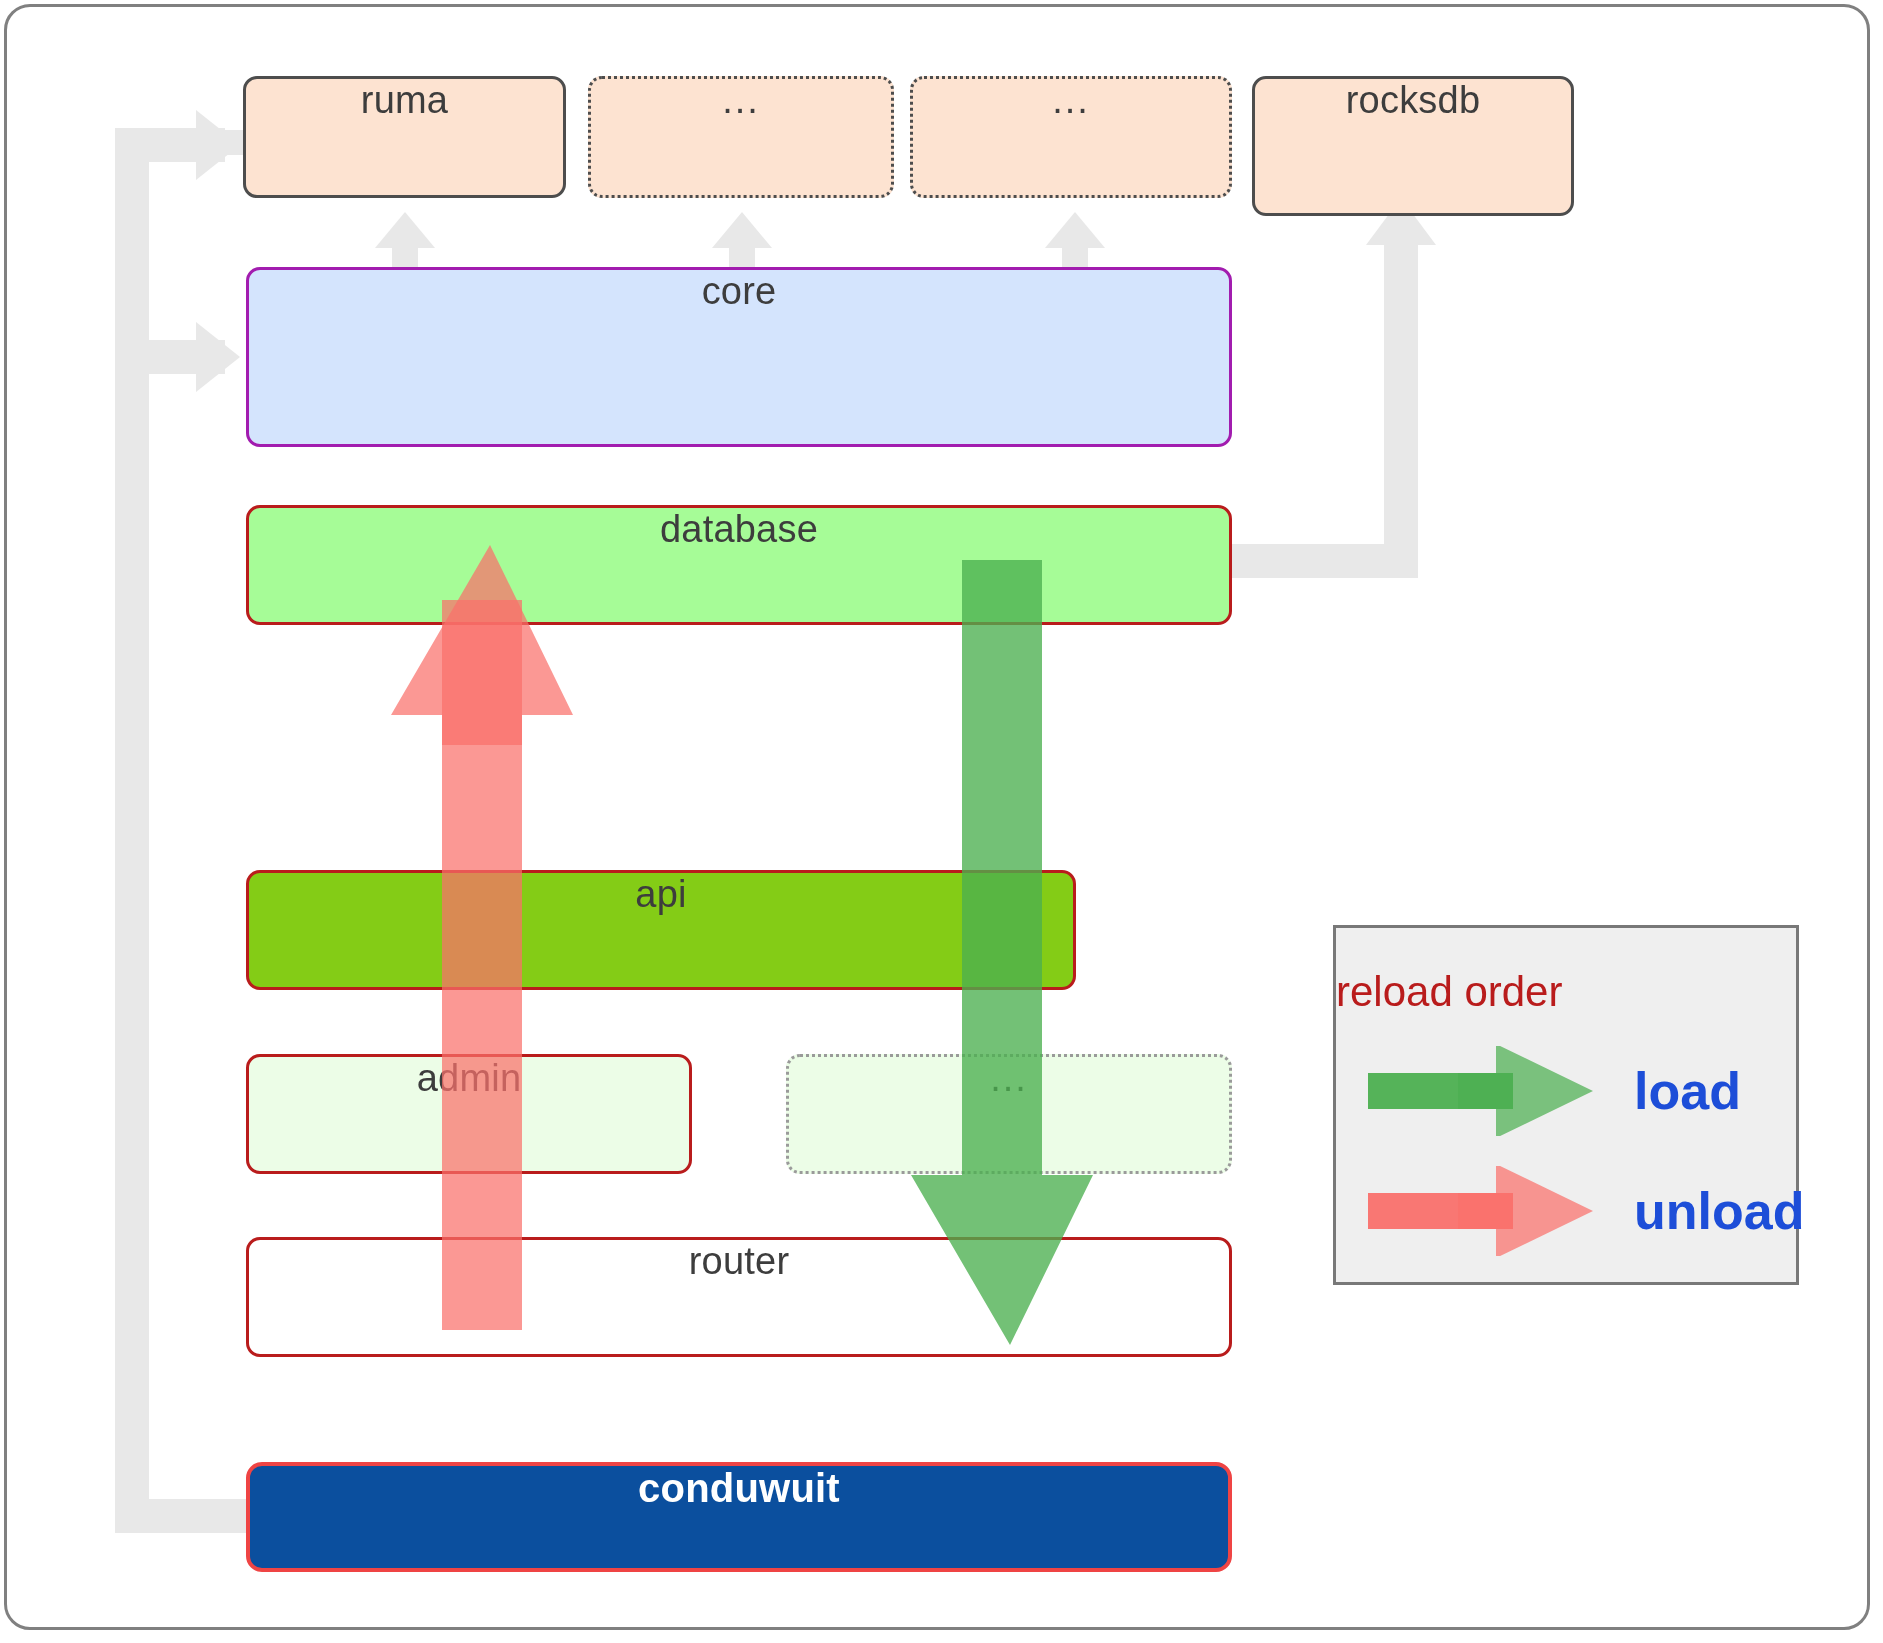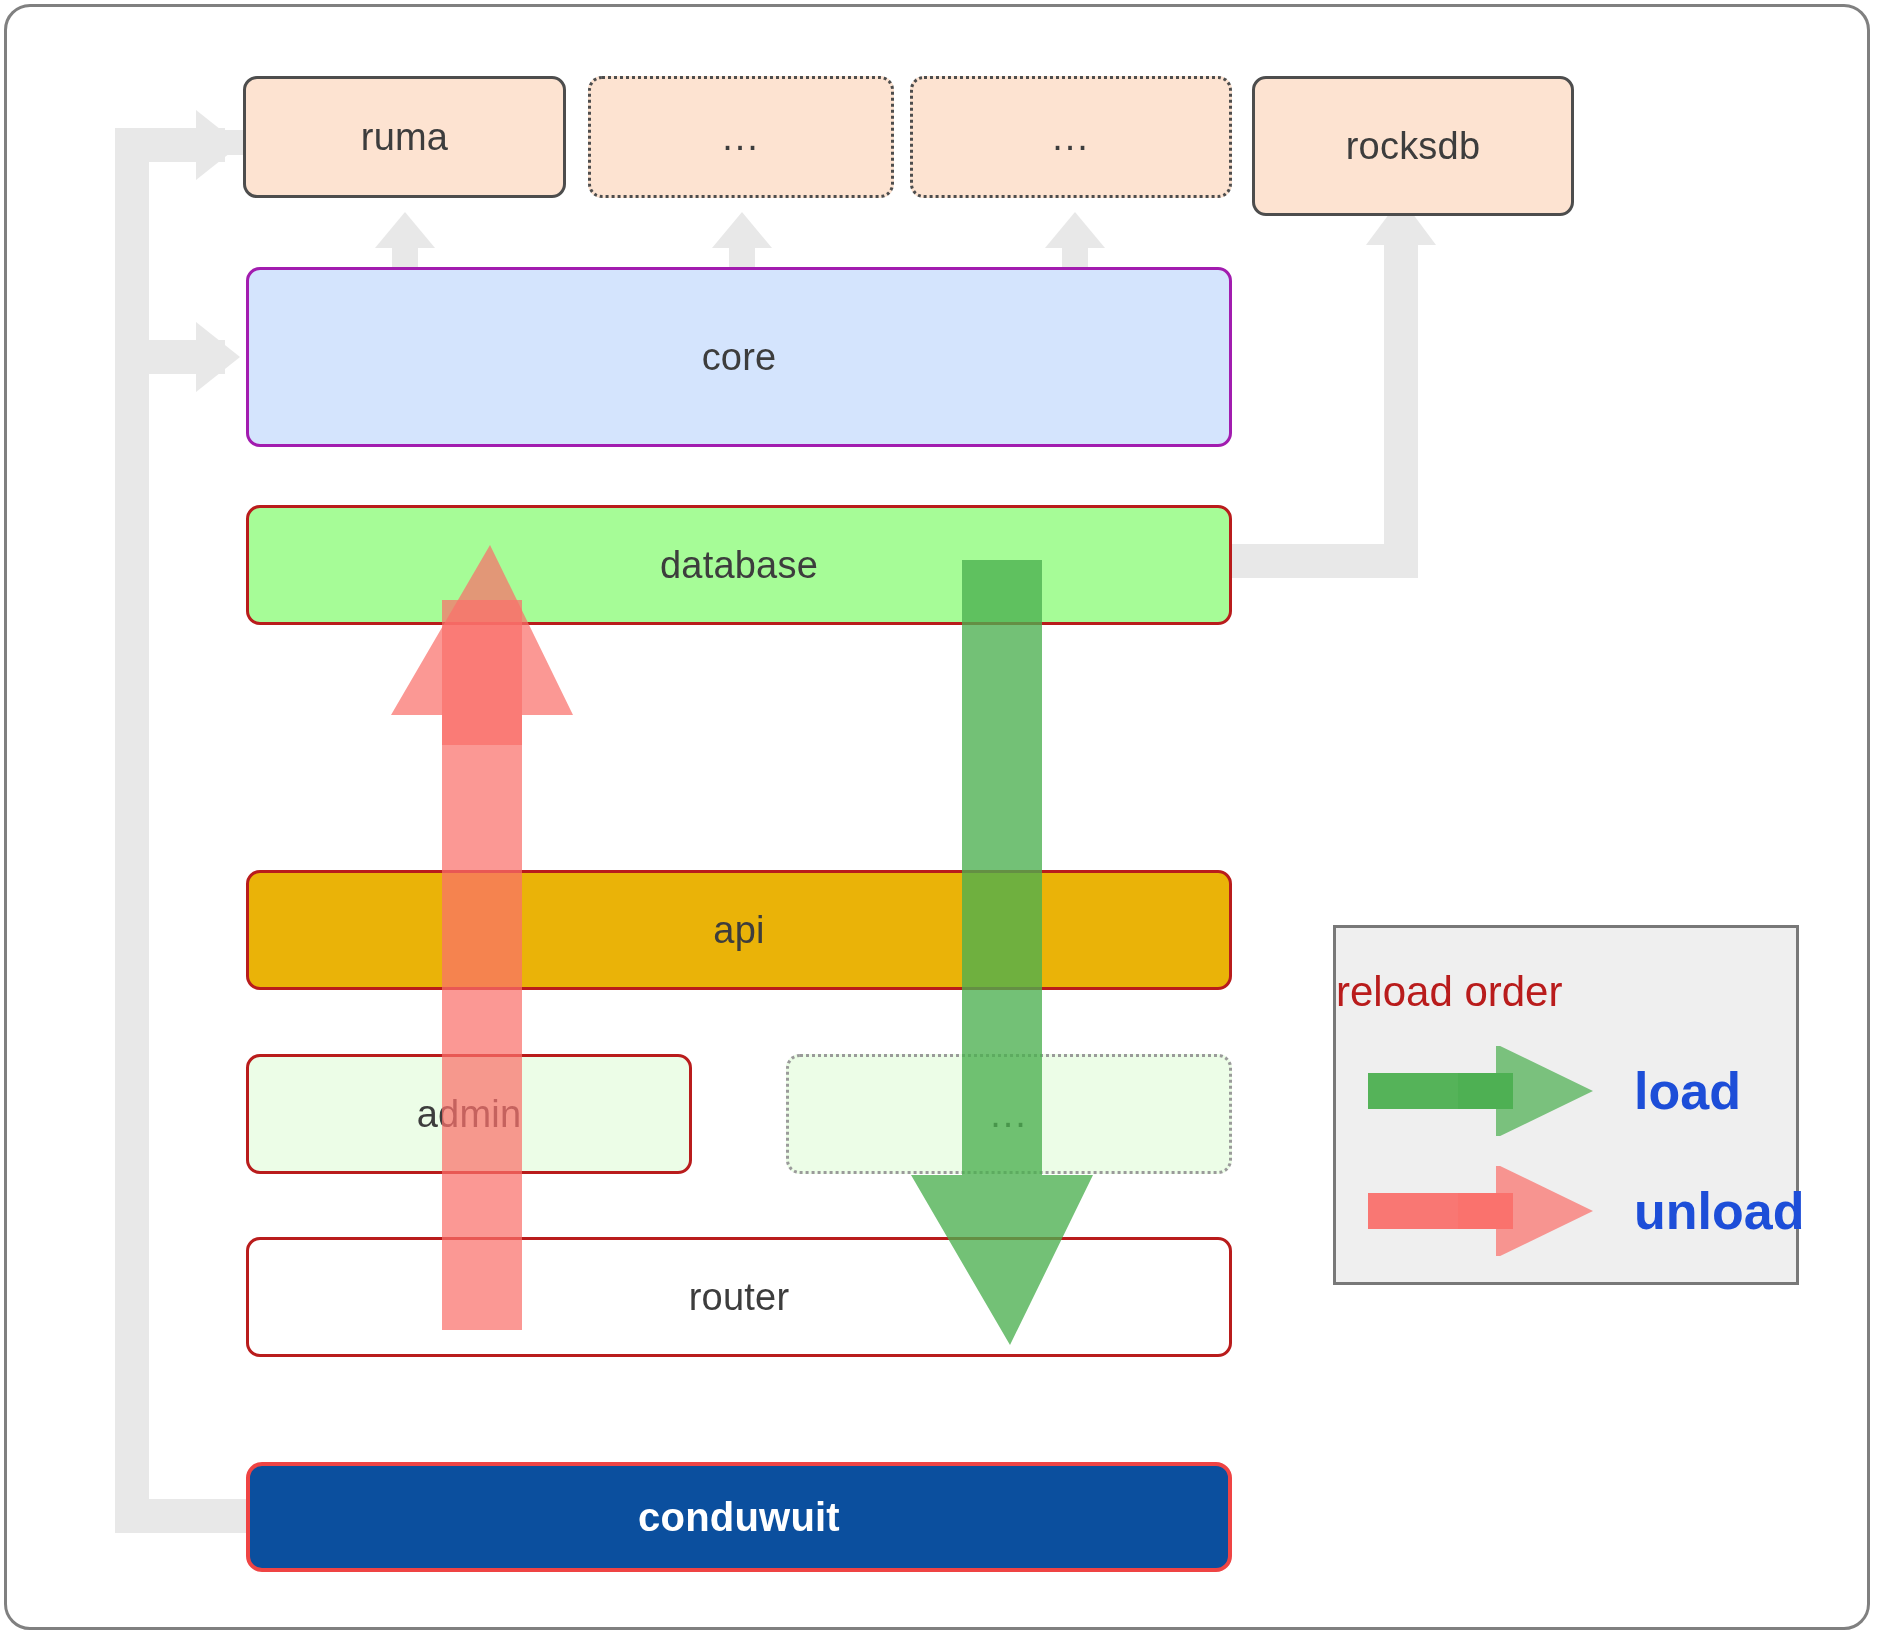--- a/index.html
+++ b/index.html
@@ -27,21 +27,20 @@
     border-radius: 26px;
     box-sizing: border-box;
     background: #ffffff;
   }
 
   
   .node {
     position: absolute;
     box-sizing: border-box;
     display: flex;
-    align-items: center;
     justify-content: center;
     border-radius: 12px;
     font-size: 38px;
     color: #3d3d3d;
     letter-spacing: 0.2px;
     z-index: 5;
   }
   .node.dots {
     font-size: 38px;
     letter-spacing: 2px;
@@ -210,21 +209,21 @@
 
   <div class="node core" style="left:246px; top:267px; width:986px; height:180px;">
     <span>core</span>
   </div>
 
   <div class="node layer" style="left:246px; top:505px; width:986px; height:120px; background:#a6fc97;">
     <span>database</span>
   </div>
 
 
-  <div class="node layer" style="left:246px; top:870px; width:986px; height:120px; background:#eab308;">
+  <div class="node layer" style="left:246px; top:870px; width:830px; height:120px; background:#84cc16;">
     <span>api</span>
   </div>
 
   <div class="node layer" style="left:246px; top:1054px; width:446px; height:120px; background:#ecfde7;">
     <span>admin</span>
   </div>
 
   <div class="node layer dotted dots" style="left:786px; top:1054px; width:446px; height:120px; background:#ecfde7;">
     <span>...</span>
   </div>

